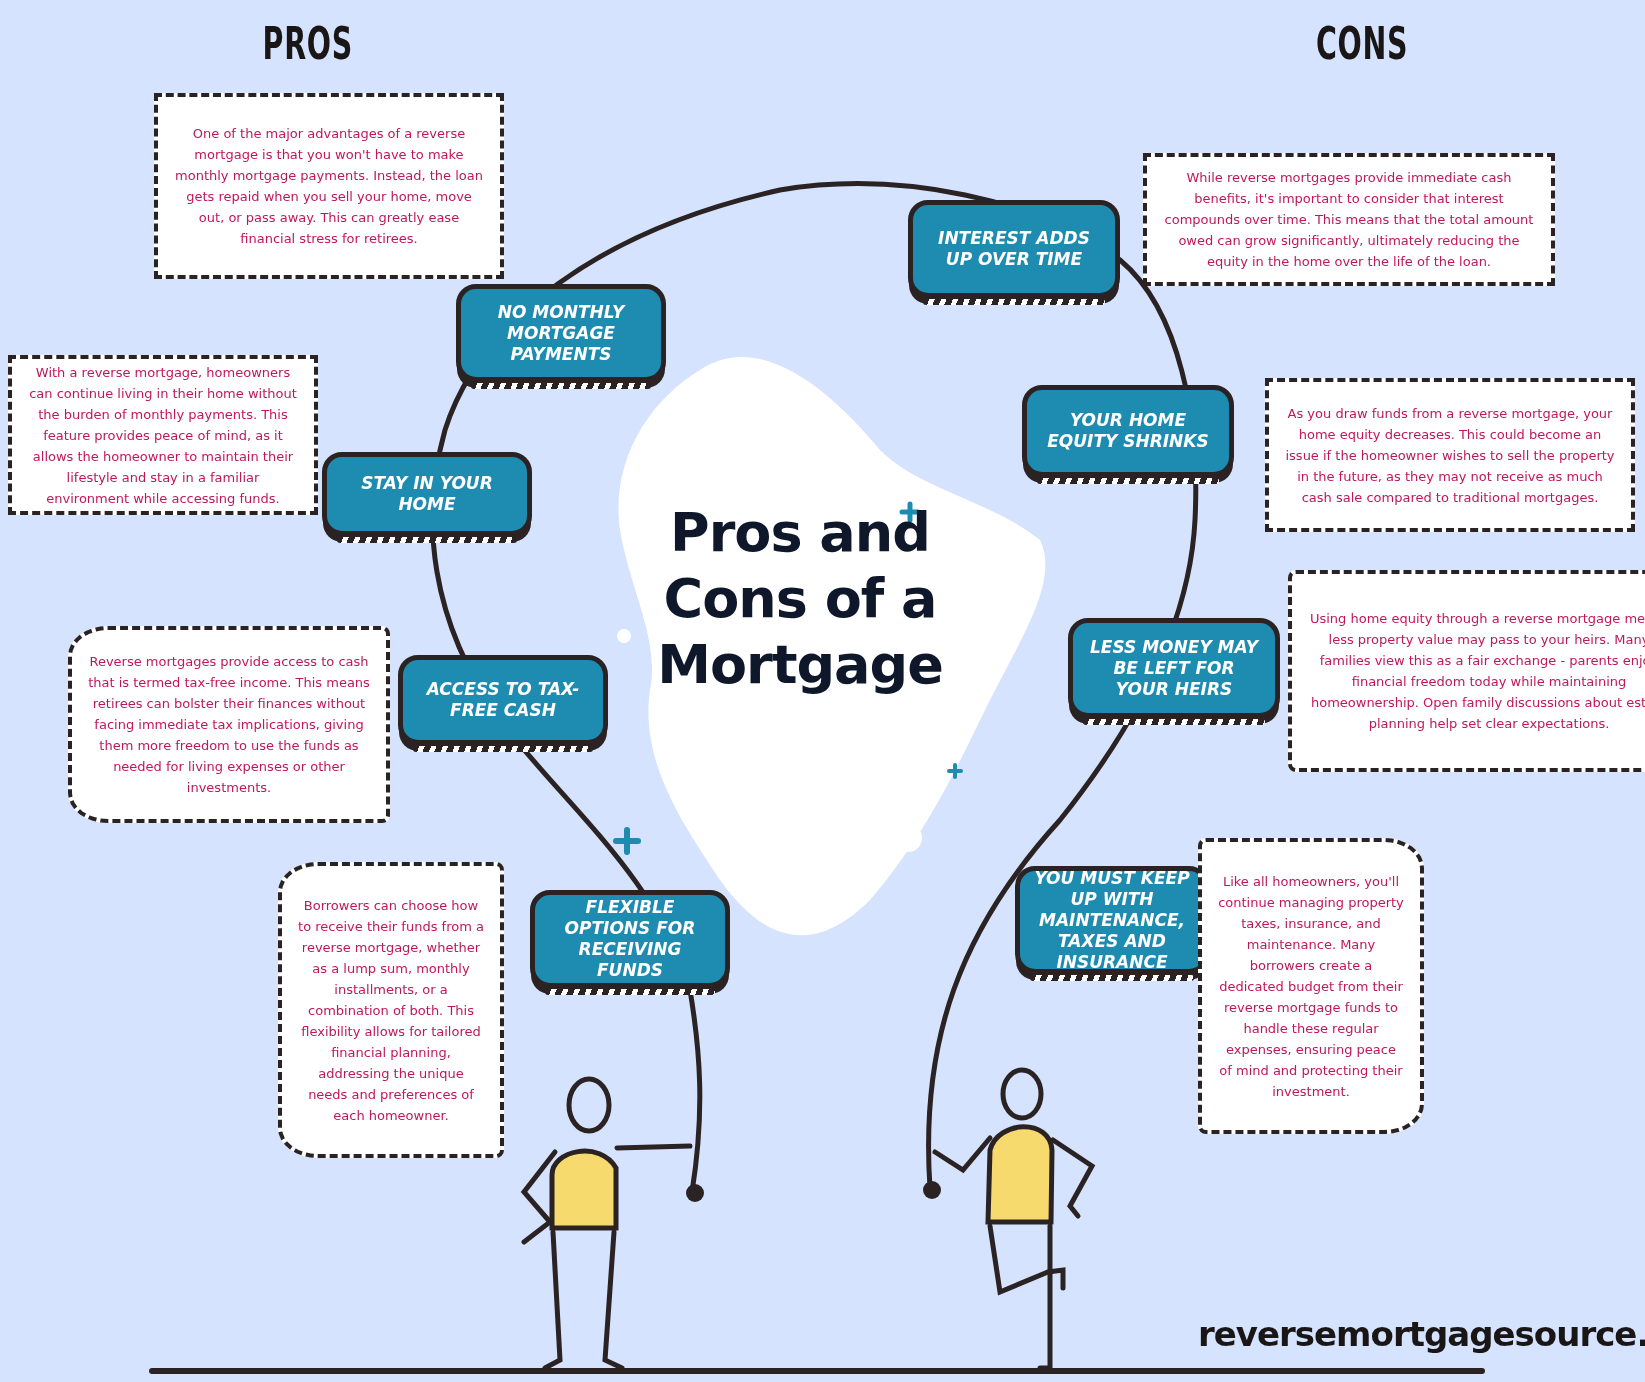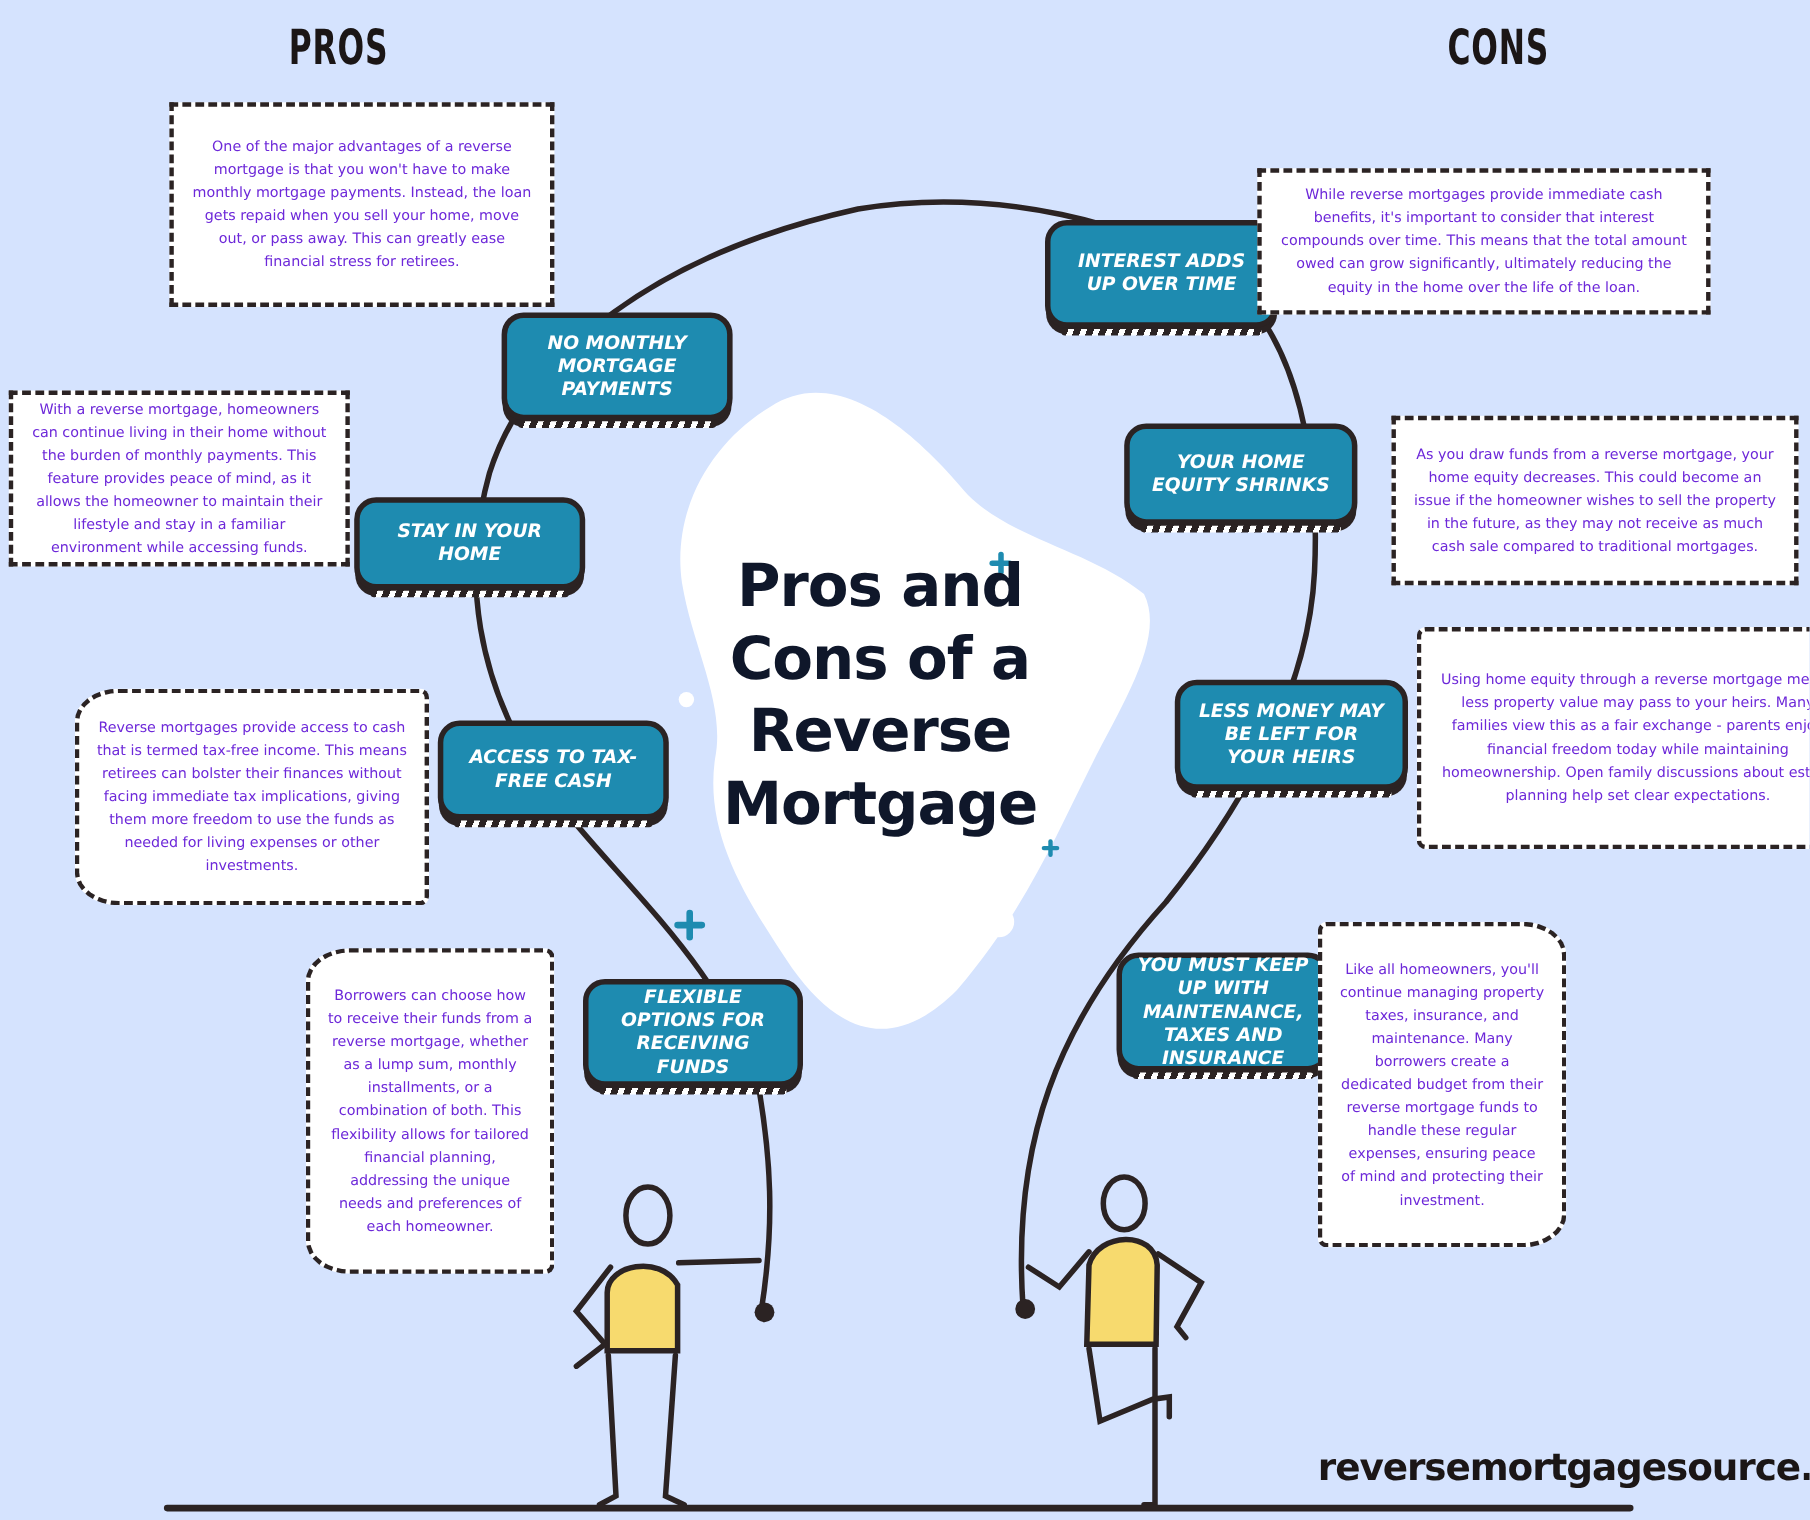--- a/index.html
+++ b/index.html
@@ -1,18 +1,18 @@
 <!DOCTYPE html>
 <html><head>
 <meta charset="utf-8">
 <style>
   html, body { margin:0; padding:0; }
   body { width:1645px; height:1382px; background:#d5e3fe; position:relative; overflow:hidden; font-family:"DejaVu Sans", sans-serif; color:#2b2323; }
   .col-head { position:absolute; top:18px; font-family:"DejaVu Sans Condensed","DejaVu Sans", sans-serif; font-weight:bold; font-size:44px; letter-spacing:1px; color:#1b1616; transform:scaleX(0.72); transform-origin:center; }
-  .desc { position:absolute; background:#fff; border:4px dashed #2b2323; box-sizing:border-box; display:flex; align-items:center; justify-content:center; text-align:center; padding:10px 16px; font-family:"DejaVu Sans", sans-serif; font-size:13px; line-height:21px; color:#6d28d9; }
+  .desc { position:absolute; background:#fff; border:4px dashed #2b2323; box-sizing:border-box; display:flex; align-items:center; justify-content:center; text-align:center; padding:10px 16px; font-family:"DejaVu Sans", sans-serif; font-size:13px; line-height:21px; color:#be185d; }
   .desc.wavy { border-radius:40px 8px 8px 40px / 30px 8px 8px 30px; }
   .desc.wavy-r { border-radius:8px 40px 40px 8px / 8px 30px 30px 8px; }
   .tag { position:absolute; background:#1e8bb0; border:5px solid #2b2323; border-radius:20px; box-sizing:border-box; display:flex; align-items:center; justify-content:center; text-align:center; color:#fff; font-family:"DejaVu Sans", sans-serif; font-weight:bold; font-style:italic; font-size:17px; line-height:21px; text-transform:uppercase; padding:6px 12px; box-shadow:0 7px 0 -1px #2b2323; }
   .tag::after { content:""; position:absolute; left:10px; right:10px; bottom:-12px; height:6px; background:repeating-linear-gradient(110deg,#2b2323 0 6px,#fff 6px 11px); border-radius:3px; }
   .title { position:absolute; left:630px; top:500px; width:340px; text-align:center; font-family:"DejaVu Sans", sans-serif; font-weight:bold; font-size:54px; line-height:66px; color:#0f172a; letter-spacing:-1px; }
   .url { position:absolute; left:1198px; top:1314px; font-family:"DejaVu Sans", sans-serif; font-weight:bold; font-size:34px; color:#1b1616; letter-spacing:-1px; }
   svg.bg { position:absolute; left:0; top:0; }
 </style>
 </head>
 <body>
@@ -58,37 +58,36 @@
   </g>
   <line x1="152" y1="1371" x2="1482" y2="1371" stroke="#2b2323" stroke-width="6" stroke-linecap="round"></line>
 </svg>
 
 <div class="col-head" style="left:245px;">PROS</div>
 <div class="col-head" style="left:1298px;">CONS</div>
 
 <div class="title">
   <div>Pros and</div>
   <div>Cons of a</div>
-  <div>Reverse</div>
   <div>Mortgage</div>
 </div>
 
 <div class="desc" style="left:154px;top:93px;width:350px;height:186px;">One of the major advantages of a reverse mortgage is that you won't have to make monthly mortgage payments. Instead, the loan gets repaid when you sell your home, move out, or pass away. This can greatly ease financial stress for retirees.</div>
 <div class="tag" style="left:456px;top:284px;width:210px;height:98px;">No Monthly Mortgage Payments</div>
 
 <div class="desc" style="left:8px;top:355px;width:310px;height:160px;">With a reverse mortgage, homeowners can continue living in their home without the burden of monthly payments. This feature provides peace of mind, as it allows the homeowner to maintain their lifestyle and stay in a familiar environment while accessing funds.</div>
 <div class="tag" style="left:322px;top:452px;width:210px;height:84px;">Stay in Your Home</div>
 
 <div class="desc wavy" style="left:68px;top:626px;width:322px;height:197px;">Reverse mortgages provide access to cash that is termed tax-free income. This means retirees can bolster their finances without facing immediate tax implications, giving them more freedom to use the funds as needed for living expenses or other investments.</div>
 <div class="tag" style="left:398px;top:655px;width:210px;height:90px;">Access to Tax-Free Cash</div>
 
 <div class="desc wavy" style="left:278px;top:862px;width:226px;height:296px;">Borrowers can choose how to receive their funds from a reverse mortgage, whether as a lump sum, monthly installments, or a combination of both. This flexibility allows for tailored financial planning, addressing the unique needs and preferences of each homeowner.</div>
 <div class="tag" style="left:530px;top:890px;width:200px;height:98px;">Flexible Options for Receiving Funds</div>
 
-<div class="tag" style="left:908px;top:200px;width:212px;height:98px;margin-left:42px;">Interest Adds Up Over Time</div>
+<div class="tag" style="left:908px;top:200px;width:212px;height:98px;">Interest Adds Up Over Time</div>
 <div class="desc" style="left:1143px;top:153px;width:412px;height:133px;">While reverse mortgages provide immediate cash benefits, it's important to consider that interest compounds over time. This means that the total amount owed can grow significantly, ultimately reducing the equity in the home over the life of the loan.</div>
 
 <div class="tag" style="left:1022px;top:385px;width:212px;height:92px;">Your Home Equity Shrinks</div>
 <div class="desc" style="left:1265px;top:378px;width:370px;height:154px;">As you draw funds from a reverse mortgage, your home equity decreases. This could become an issue if the homeowner wishes to sell the property in the future, as they may not receive as much cash sale compared to traditional mortgages.</div>
 
 <div class="tag" style="left:1068px;top:618px;width:212px;height:100px;">Less Money May Be Left for Your Heirs</div>
 <div class="desc wavy-r" style="left:1288px;top:570px;width:402px;height:202px;">Using home equity through a reverse mortgage means less property value may pass to your heirs. Many families view this as a fair exchange - parents enjoy financial freedom today while maintaining homeownership. Open family discussions about estate planning help set clear expectations.</div>
 
 <div class="tag" style="left:975px;top:866px;width:194px;height:108px;margin-left:40px;">You Must Keep Up with Maintenance, Taxes and Insurance</div>
 <div class="desc wavy-r" style="left:1198px;top:816px;width:226px;height:296px;margin-top:22px;">Like all homeowners, you'll continue managing property taxes, insurance, and maintenance. Many borrowers create a dedicated budget from their reverse mortgage funds to handle these regular expenses, ensuring peace of mind and protecting their investment.</div>

